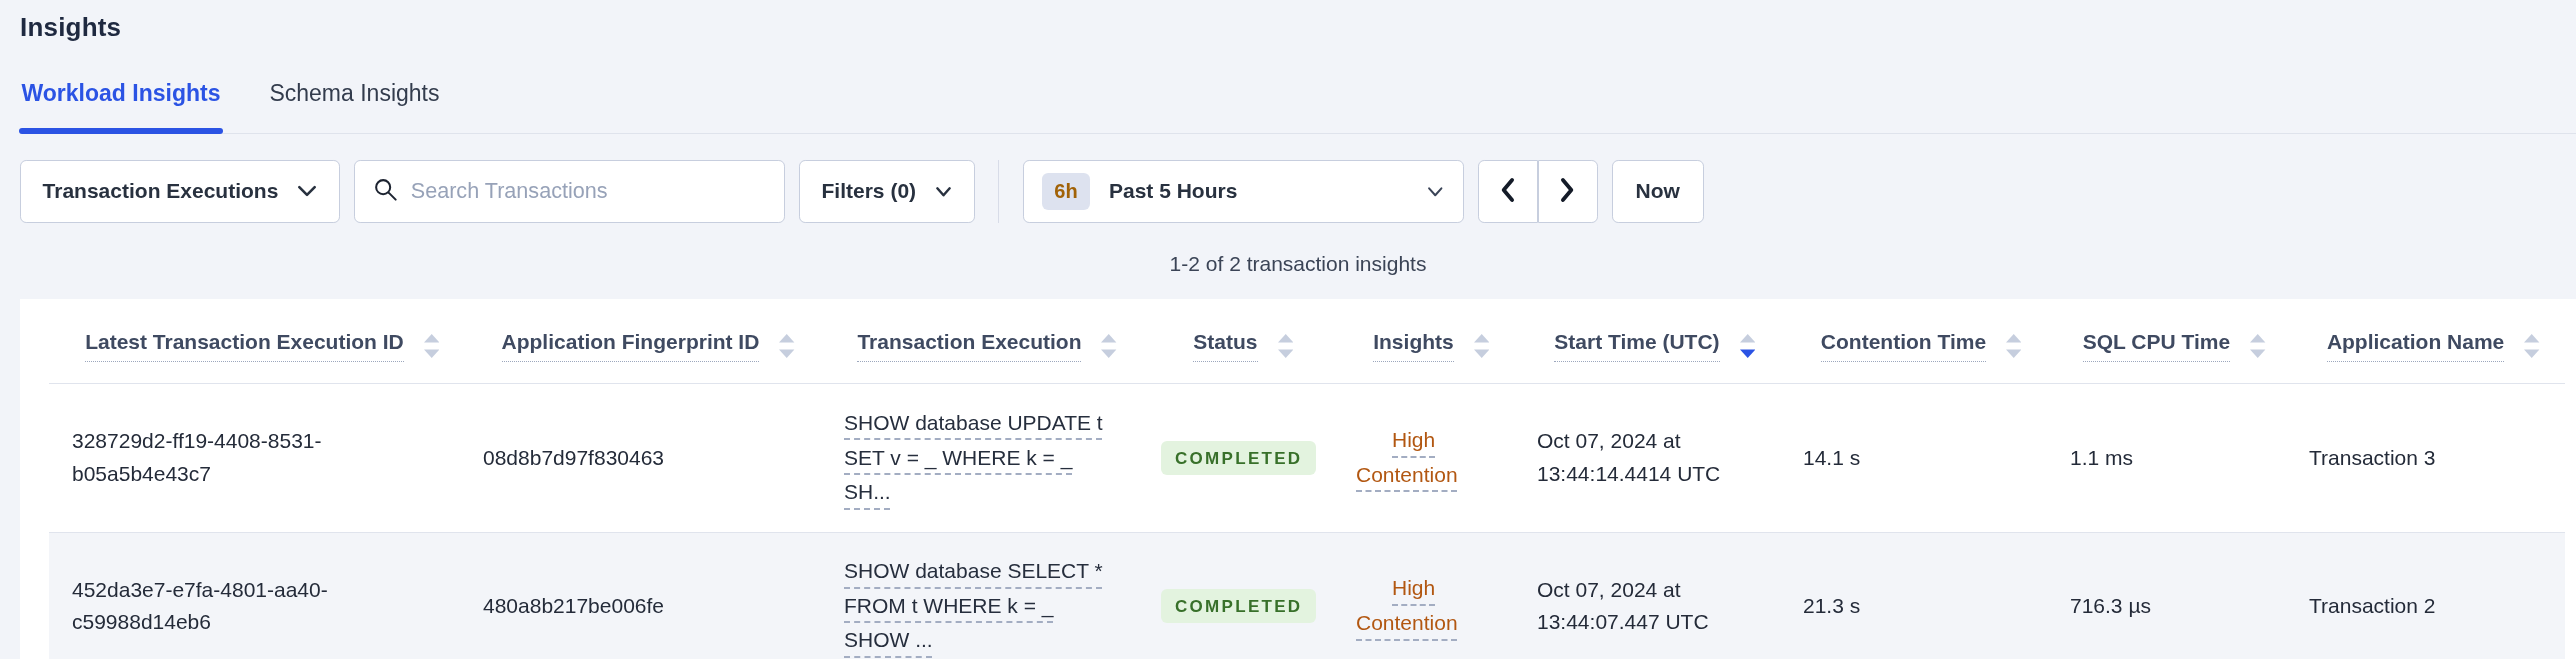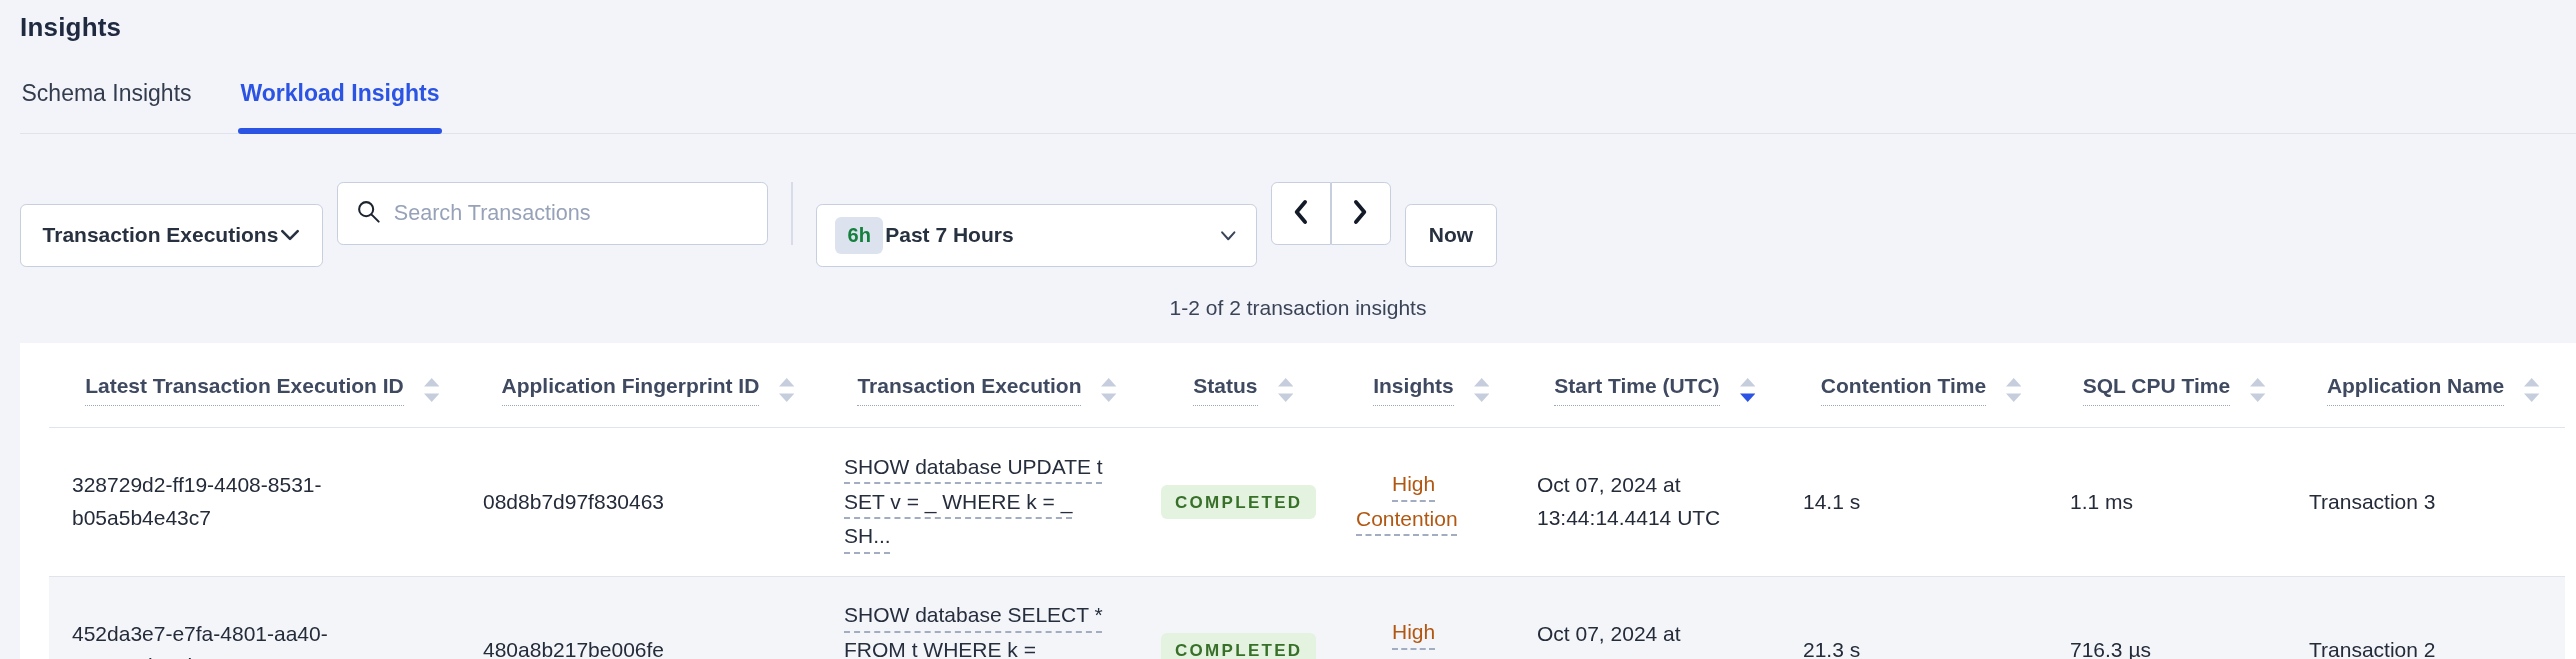--- a/index.html
+++ b/index.html
@@ -30,42 +30,42 @@
   }
   .tab.active { color: #2b53e4; font-weight: 600; }
   .tab.active::after {
     content: ""; position: absolute; left: -1.5px; right: -1.5px; bottom: -1.5px;
     height: 6.2px; background: #2b53e4; border-radius: 3.9px;
   }
 
   
   .toolbar { display: flex; align-items: center; gap: 14px; margin: 26px 0 0 20px; }
   .btn {
-    display: flex; align-items: center; gap: 2px;
+    display: flex; align-items: center; gap: 19px;
     height: 63px; padding: 0 21.6px;
     background: #fff; border: 1.5px solid #c7cede; border-radius: 6.2px;
     font-size: 21px; font-weight: 600; color: #28313f;
-    cursor: pointer; white-space: nowrap; margin-top: 44px;
+    cursor: pointer; white-space: nowrap;
   }
   .search-box {
     display: flex; align-items: center; gap: 12.3px;
     height: 63px; width: 431px; padding: 0 18.5px;
     background: #fff; border: 1.5px solid #c7cede; border-radius: 6.2px;
   }
   .search-box input {
     border: none; outline: none; flex: 1;
     font-family: "Liberation Sans", sans-serif;
     font-size: 21.6px; color: #3b82f6; background: transparent;
   }
   .search-box input::placeholder { color: #97a2b8; }
   .toolbar-divider { width: 1.5px; height: 63px; background: #d8dce8; margin: 0 9.2px; }
   .time-picker { width: 441px; padding: 0 18.5px; justify-content: flex-start; }
   .time-badge {
     background: #dde2ef; border-radius: 6.2px;
-    padding: 7px 12.3px; font-size: 20px; font-weight: 700; color: #15803d;
+    padding: 7px 12.3px; font-size: 20px; font-weight: 700; color: #a16207;
   }
   .time-label { flex: 1; text-align: left; }
   .arrow-group { display: flex; }
   .arrow-btn {
     width: 60px; height: 63px;
     display: flex; align-items: center; justify-content: center;
     background: #fff; border: 1.5px solid #c7cede; cursor: pointer;
   }
   .arrow-btn.prev { border-radius: 6.2px 0 0 6.2px; border-right-width: 0.8px; }
   .arrow-btn.next { border-radius: 0 6.2px 6.2px 0; border-left-width: 0.8px; }
@@ -126,22 +126,22 @@
   }
 </style>
 </head>
 <body>
 
 <div class="page-header">
   <div class="page-title">Insights</div>
 </div>
 
 <div class="tabs">
+  <div class="tab active">Workload Insights</div>
   <div class="tab">Schema Insights</div>
-  <div class="tab active">Workload Insights</div>
 </div>
 
 <div class="toolbar">
   <div class="btn">
     <span>Transaction Executions</span>
     <span>
       <svg width="20" height="14" viewBox="0 0 26 18">
           <path d="M3 4 L13 14 L23 4" stroke="#28313f" stroke-width="3.4" fill="none" stroke-linecap="round" stroke-linejoin="round"></path>
         </svg>
     </span>
@@ -150,26 +150,34 @@
   <div class="search-box">
     <span>
       <svg width="25" height="25" viewBox="0 0 32 32">
           <circle cx="13" cy="13" r="9" stroke="#1c2330" stroke-width="2.6" fill="none"></circle>
           <line x1="20" y1="20" x2="29" y2="29" stroke="#1c2330" stroke-width="2.6" stroke-linecap="round"></line>
         </svg>
     </span>
     <input type="text" placeholder="Search Transactions" style="">
   </div>
 
+  <div class="btn">
+    <span>Filters (0)</span>
+    <span>
+      <svg width="17" height="12.3" viewBox="0 0 22 16">
+          <path d="M3 3 L11 12 L19 3" stroke="#28313f" stroke-width="3.2" fill="none" stroke-linecap="round" stroke-linejoin="round"></path>
+        </svg>
+    </span>
+  </div>
 
   <div class="toolbar-divider"></div>
 
   <div class="btn time-picker">
     <span class="time-badge">6h</span>
-    <span class="time-label">Past 7 Hours</span>
+    <span class="time-label">Past 5 Hours</span>
     <span>
       <svg width="18.5" height="12.3" viewBox="0 0 24 16">
           <path d="M4 3 L12 12 L20 3" stroke="#3a4457" stroke-width="2.6" fill="none" stroke-linecap="round" stroke-linejoin="round"></path>
         </svg>
     </span>
   </div>
 
   <div class="arrow-group">
     <div class="arrow-btn prev">
       <span>

